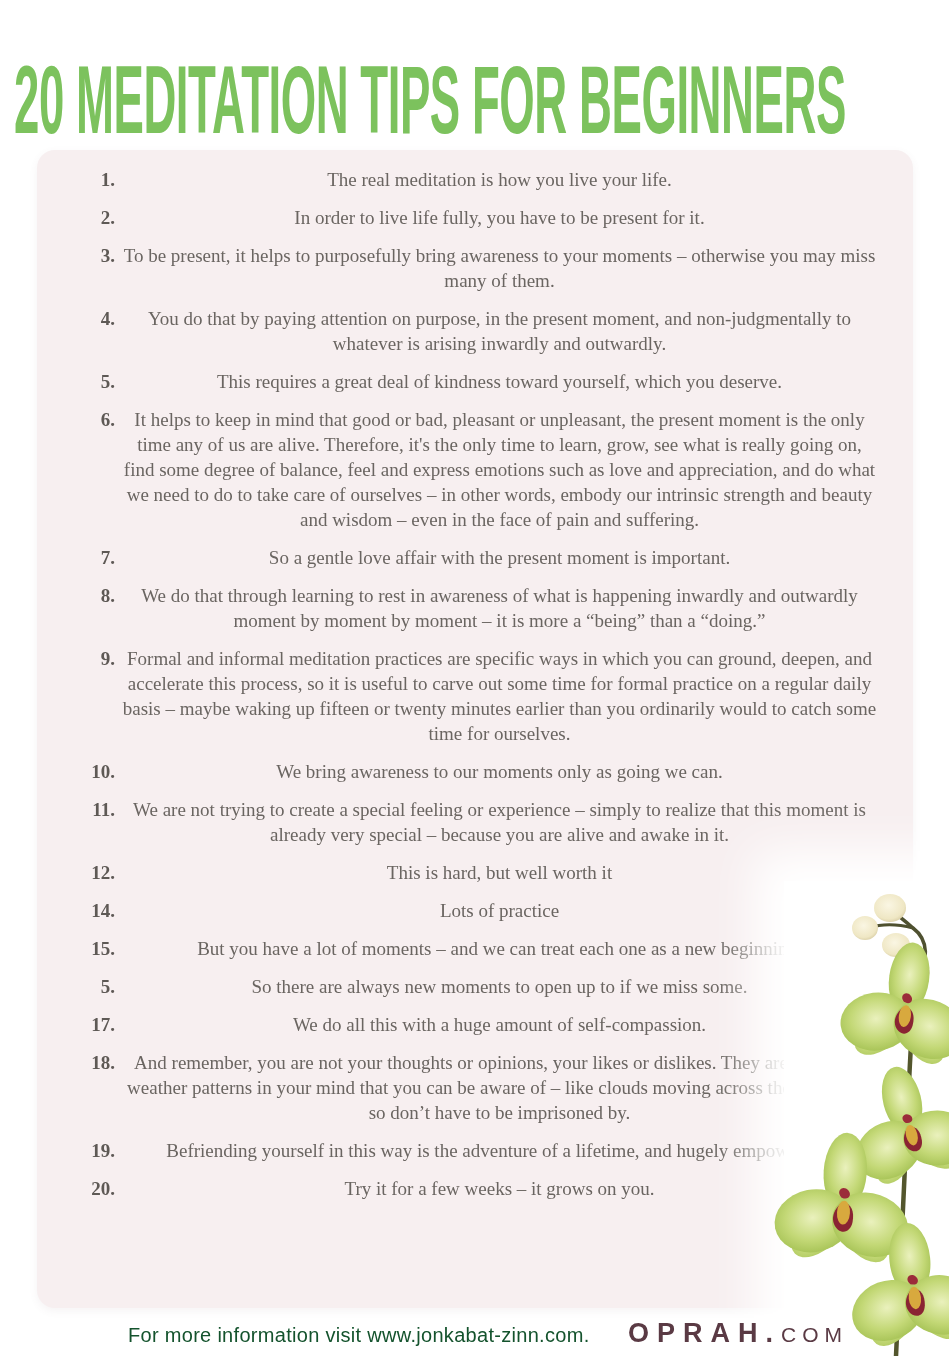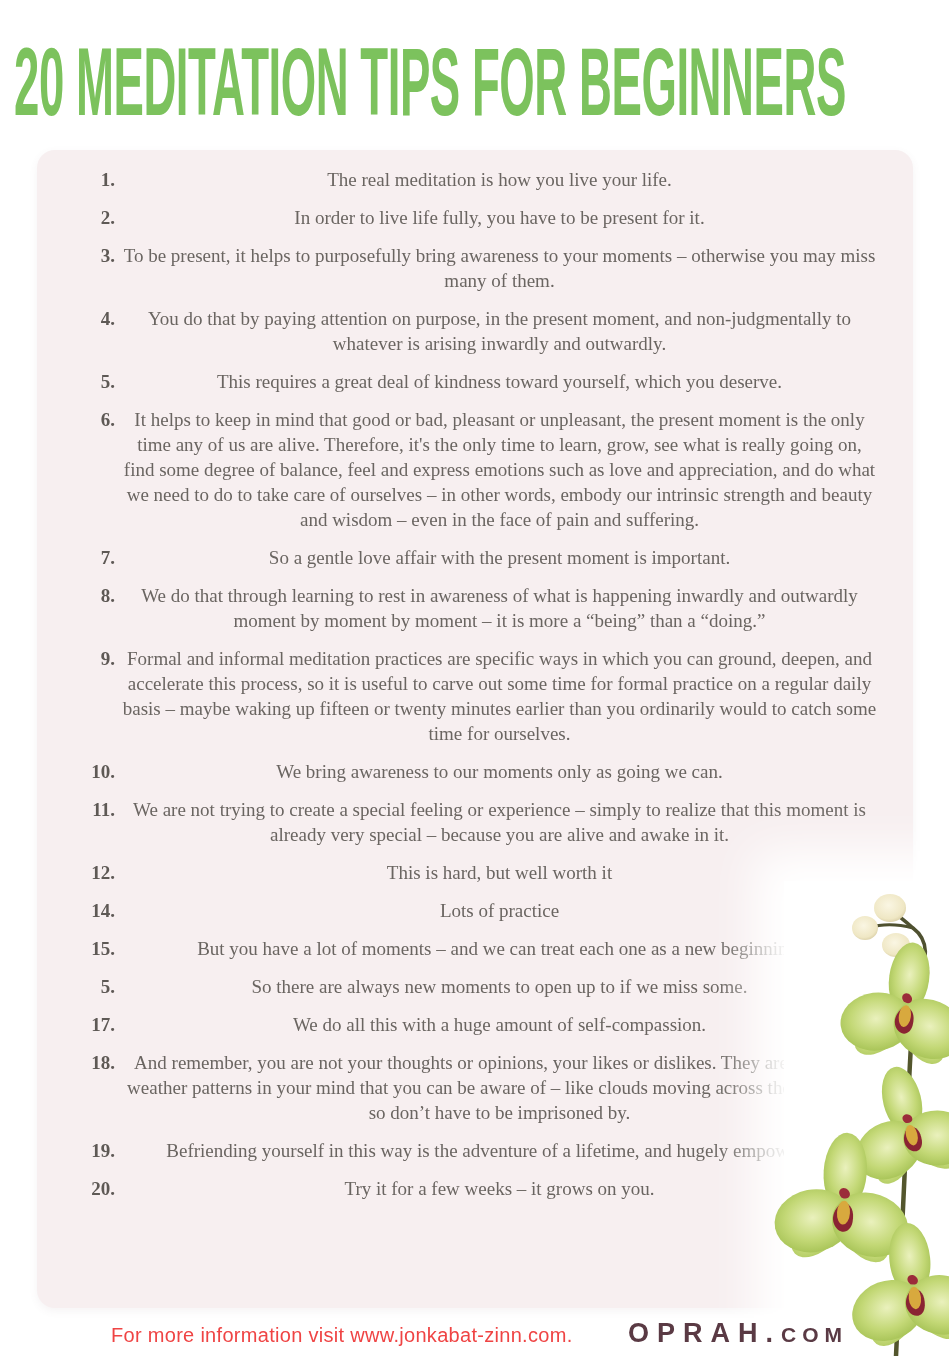--- a/index.html
+++ b/index.html
@@ -7,21 +7,21 @@
   body {
     position:relative;
     width:949px; height:1356px;
     background:#ffffff;
     overflow:hidden;
     font-family:"Liberation Serif", serif;
   }
 
   
   .title-wrap {
-    position:absolute; top:32px; left:14px; width:925px; height:100px;
+    position:absolute; top:50px; left:14px; width:925px; height:100px;
     overflow:visible; white-space:nowrap;
   }
   .title-text {
     display:inline-block;
     font-family:"Liberation Sans", sans-serif;
     font-weight:bold;
     font-size:97px;
     line-height:100px;
     letter-spacing:-1px;
     color:#7cc25d;
@@ -63,37 +63,37 @@
     background:#ffffff;
     box-shadow:0 0 44px 30px #ffffff;
   }
   .flower-svg {
     position:absolute; right:0; bottom:0;
     width:192px; height:490px;
   }
 
   
   .footer-info {
-    position:absolute; left:111px; top:1324px;
+    position:absolute; left:128px; top:1324px;
     font-family:"Liberation Sans", sans-serif;
     font-size:20px;
-    color:#ef4444;
+    color:#14532d;
     letter-spacing:0.3px;
   }
   .footer-brand {
     position:absolute; left:628px; top:1318px;
     font-family:"Liberation Sans", sans-serif;
     color:#5a3a44;
     white-space:nowrap;
   }
   .footer-brand .brand-main {
     font-size:27px; font-weight:600; letter-spacing:8px;text-align:right;
   }
   .footer-brand .brand-suffix {
-    font-size:21px; font-weight:700; letter-spacing:6px;
+    font-size:21px; font-weight:400; letter-spacing:6px;
   }
 </style>
 </head>
 <body>
 
 <div class="title-wrap">
   <span class="title-text">20 MEDITATION TIPS FOR BEGINNERS</span>
 </div>
 
 <div class="panel">

